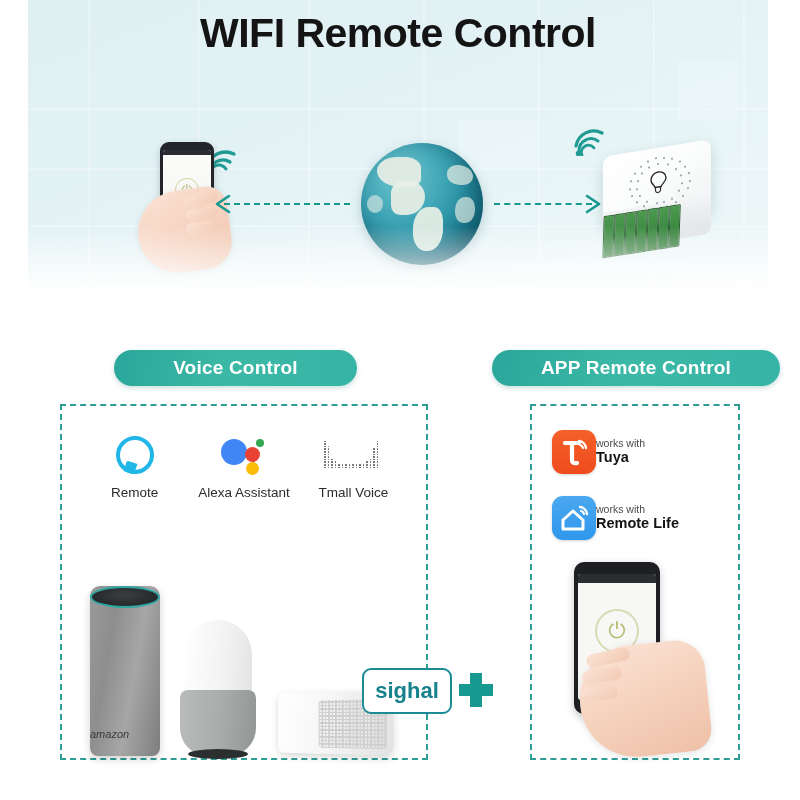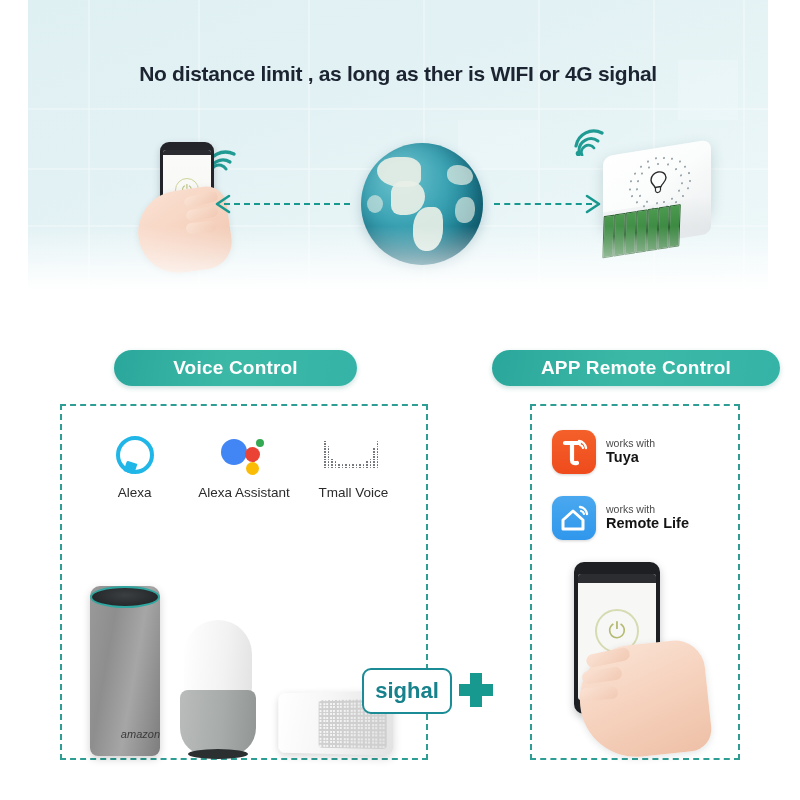--- a/index.html
+++ b/index.html
@@ -134,42 +134,42 @@
     background:#20b7e8;transform:rotate(18deg);border-radius:2px 0 3px 0;
   }
   .ga{position:relative;width:46px;height:40px;}
   .ga i{position:absolute;border-radius:50%;}
 
   .tmall{width:58px;height:34px;position:relative;}
   .tmall i{position:absolute;width:1.5px;height:1.5px;border-radius:50%;background:#5d6166;}
 
   
   .works{position:absolute;left:20px;top:24px;display:flex;flex-direction:column;gap:22px;}
-  .work-row{display:flex;align-items:center;gap:10px;}
+  .work-row{display:flex;align-items:center;}
   .work-ico{width:44px;height:44px;border-radius:11px;position:relative;flex:none;
     box-shadow:0 1px 3px rgba(0,0,0,.18);}
   .work-ico.tuya{background:linear-gradient(#f4602a,#ef4b1c);}
   .work-ico.slife{background:linear-gradient(#4aa8ef,#2f97ec);}
   .work-txt .w1{font-size:10.5px;color:#4a4a4a;line-height:1.1;}
   .work-txt .w2{font-size:14.5px;color:#141414;font-weight:bold;line-height:1.2;}
 
   
   .speakers{position:absolute;left:6px;bottom:0;width:352px;height:200px;}
   .echo{
     position:absolute;left:22px;bottom:2px;width:70px;height:170px;
     background:linear-gradient(100deg,#9a9a9a 0%,#8e8e8e 30%,#a6a6a6 60%,#7d7d7d 100%);
     border-radius:10px 10px 8px 8px;
     box-shadow:0 3px 9px rgba(0,0,0,.18);
   }
   .echo-top{
     position:absolute;left:0;top:0;width:70px;height:22px;border-radius:50%;
     background:radial-gradient(ellipse at 50% 40%,#3c3f42,#26292c 70%);
     border:2px solid #2fa7a0;box-sizing:border-box;
   }
-  .echo-label{position:absolute;left:0;right:0;bottom:16px;text-align:right;font-size:11px;color:#3a3a3a;font-style:italic;}
+  .echo-label{position:absolute;left:0;right:0;bottom:16px;text-align:left;font-size:11px;color:#3a3a3a;font-style:italic;}
   .ghome{position:absolute;left:112px;bottom:2px;width:76px;height:136px;}
   .ghome-top{
     position:absolute;left:4px;top:0;width:68px;height:74px;
     background:linear-gradient(95deg,#ffffff,#f2f2f2 60%,#e3e3e3);
     border-radius:34px 34px 6px 6px;
   }
   .ghome-bot{
     position:absolute;left:0;bottom:0;width:76px;height:66px;
     background:linear-gradient(95deg,#b9bcbb,#a7abaa 55%,#919695);
     border-radius:8px 8px 28px 28px;
@@ -234,21 +234,21 @@
       <i style="left:510px;top:0;width:2px;height:296px;"></i>
       <i style="left:625px;top:0;width:2px;height:296px;"></i>
       <i style="left:715px;top:0;width:2px;height:296px;"></i>
       <i style="left:0;top:108px;width:740px;height:2px;"></i>
       <i style="left:0;top:168px;width:740px;height:2px;"></i>
       <i style="left:0;top:225px;width:740px;height:2px;"></i>
       <i style="left:430px;top:120px;width:80px;height:48px;opacity:.5;"></i>
       <i style="left:650px;top:60px;width:60px;height:60px;opacity:.4;"></i>
     </div>
 
-    <div class="hero-sub">No distance limit , as long as ther is WIFI or 4G sighal</div>
+    <div class="hero-title">WIFI Remote Control</div>
 
     <div class="hand-phone">
       <div class="wifi-left">
         <svg viewBox="0 0 40 30" width="40" height="30">
           <path d="M6 20 A20 20 0 0 1 34 6" stroke="#1f9b93" stroke-width="3.4" fill="none" stroke-linecap="round"></path>
           <path d="M9 25 A14 14 0 0 1 30 14" stroke="#1f9b93" stroke-width="3.2" fill="none" stroke-linecap="round"></path>
           <path d="M12 29 A8 8 0 0 1 26 21" stroke="#1f9b93" stroke-width="3" fill="none" stroke-linecap="round"></path>
           <circle cx="8.5" cy="27.5" r="3" fill="#1f9b93"></circle>
         </svg>
       </div>
@@ -363,21 +363,21 @@
   </div>
 
   <div class="panel panel-left">
 
     <div class="assistants">
 
       <div class="assistant">
         <div class="logo">
           <div class="alexa-ring"></div>
         </div>
-        <div class="nm">Alexa</div>
+        <div class="nm">Remote</div>
       </div>
 
       <div class="assistant">
         <div class="logo">
           <div class="ga">
             <i style="left:0;top:4px;width:26px;height:26px;background:#4285f4;"></i>
             <i style="left:24px;top:12px;width:15px;height:15px;background:#ea4335;"></i>
             <i style="left:25px;top:27px;width:13px;height:13px;background:#fbbc05;"></i>
             <i style="left:35px;top:4px;width:8px;height:8px;background:#34a853;"></i>
           </div>

